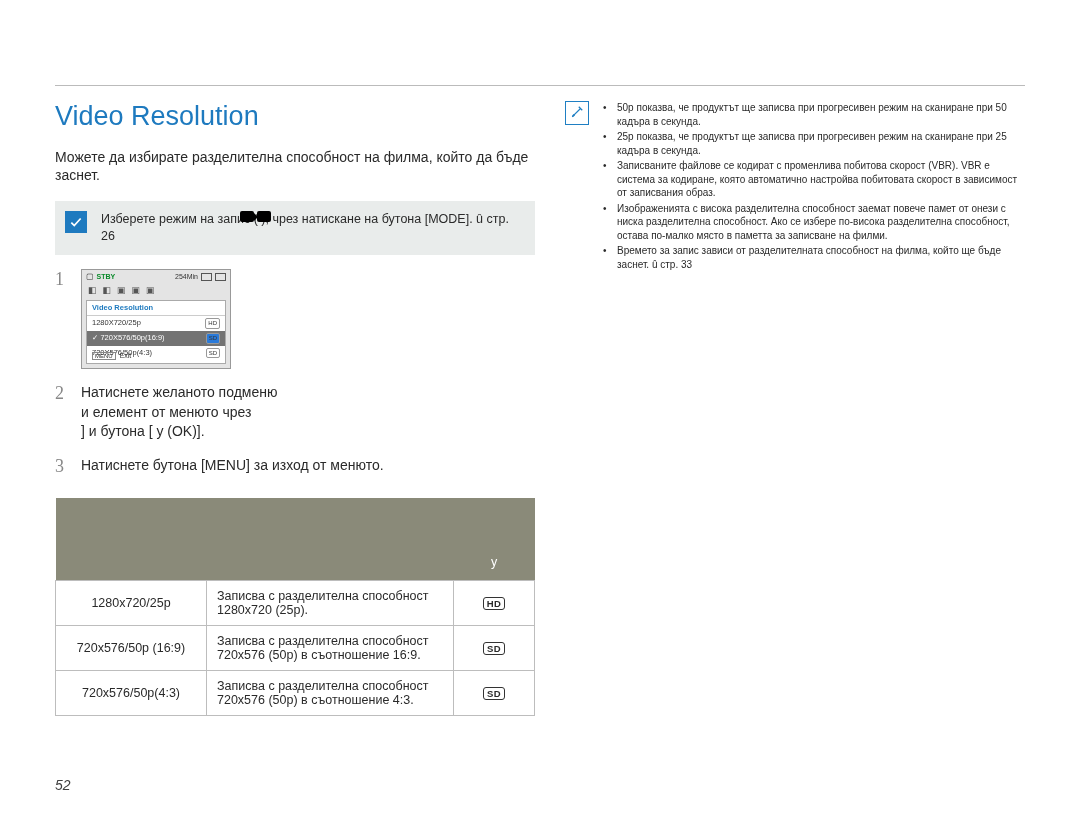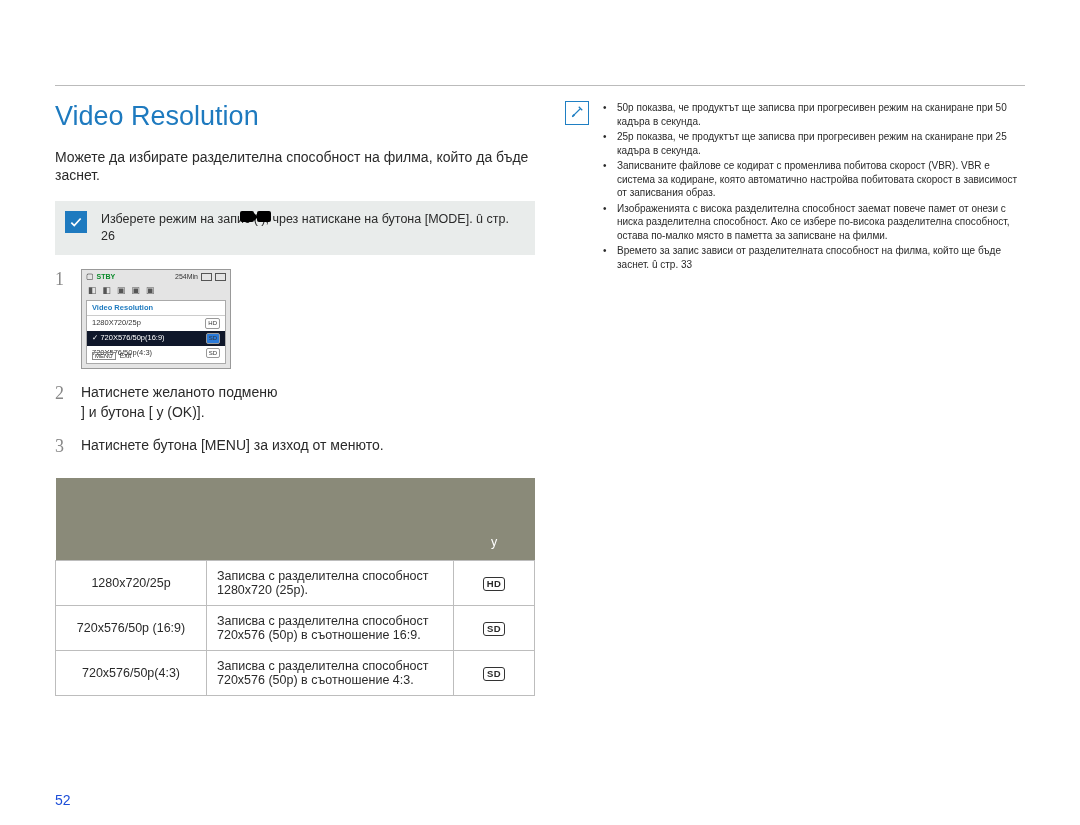--- a/index.html
+++ b/index.html
@@ -120,21 +120,21 @@
     color:#1e7abf; font-size:7.5px; font-weight:bold;
     padding:2px 5px;
     border-bottom:1px solid #ccc;
   }
   .cam-row {
     font-size:7.5px;
     padding:2px 5px;
     display:flex; justify-content:space-between; align-items:center;
     color:#333;
   }
-  .cam-row.sel { background:#0f172a; color:#fff;}
+  .cam-row.sel { background:#737373; color:#fff;}
   .cam-row .tag {
     font-size:6px;
     border:1px solid #999;
     padding:0 2px;
     border-radius:2px;
     background:#fff; color:#333;
   }
   .cam-row.sel .tag { background:#2a7ad9;  }
   .cam-foot {
     position:absolute; bottom:2px; left:5px;
@@ -193,23 +193,24 @@
     overflow:hidden;
     font-size:10px;
     line-height:1.35;
   }
   ul.bullets > li { position:relative; padding-left:14px; margin-bottom:2px;}
   ul.bullets > li::before { content:"•"; position:absolute; left:0; top:0;}
 
   .pagenum {
     position:absolute;
     left: 55px;
-    bottom: 17px;
+    bottom: 32px;
     font-size: 14px;
-    color:#1d4ed8;
+    color:#404040;
+    font-style:italic;
   }
   .video-icon-v, .video-icon-c {
      display:inline-block; width:14px; height:11px; vertical-align:middle;
   }
   .video-icon-v { background:#000; border-radius:2px; position:relative;}
   .video-icon-v::after{ content:""; position:absolute; right:-4px; top:2px; border-left:4px solid #000; border-top:4px solid transparent; border-bottom:4px solid transparent;}
   .video-icon-c { background:#000; border-radius:2px;}
 </style>
 </head>
 <body>
@@ -277,20 +278,21 @@
                 <div class="cam-foot">
                   <span class="mbtn">MENU</span>
                   <span>Exit</span>
                 </div>
               </div>
             </div>
           </div>
         </li>
         <li>
           <div>Натиснете желаното подменю</div>
+          <div>и елемент от менюто чрез</div>
           <div>          ] и бутона [          у    (OK)].</div>
         </li>
         <li>
           <span>Натиснете бутона [MENU] за изход от менюто.</span>
         </li>
       </ol>
 
       <table class="settings-table">
         <thead>
           <tr>

